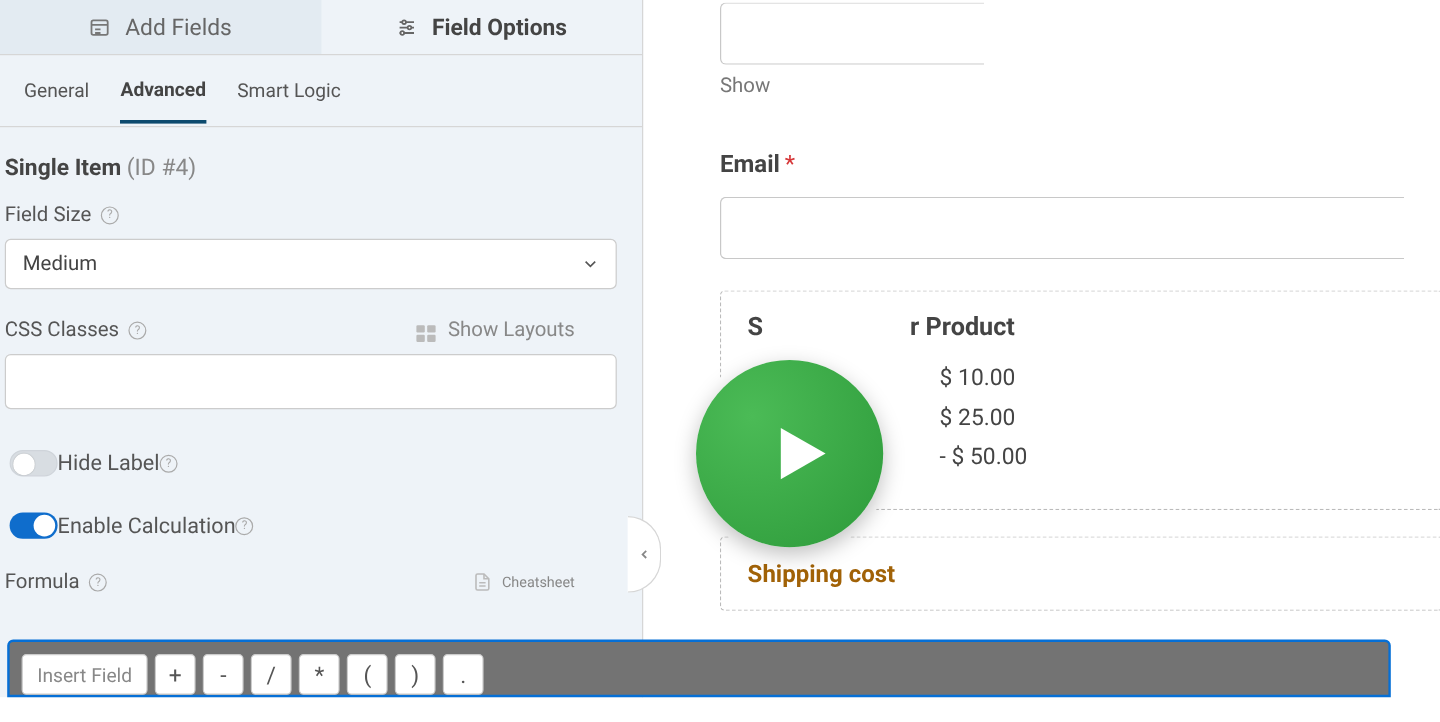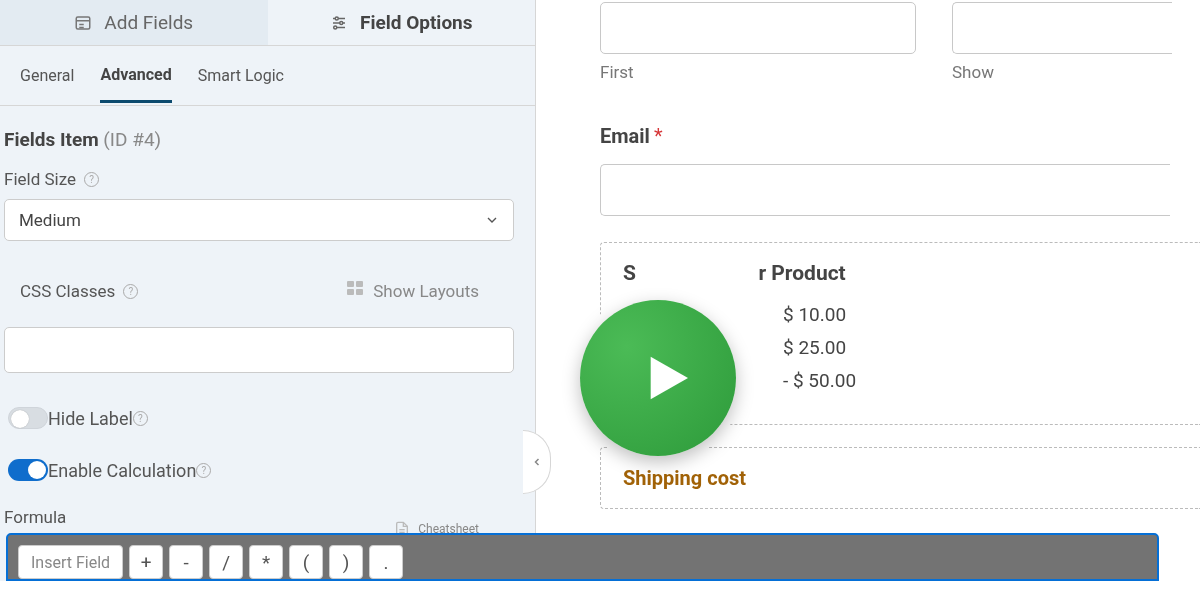--- a/index.html
+++ b/index.html
@@ -30,21 +30,21 @@
 
   .field-group { padding: 0 4px 24px 4px; }
   .field-label { display: flex; align-items: center; gap: 8px; font-size: 17px; color: #555; margin-bottom: 10px; }
   .help-ic { width: 15px; height: 15px; border: 1px solid #aaa; border-radius: 50%; display: inline-flex; align-items: center; justify-content: center; font-size: 10px; color: #aaa; }
 
   .select-box { position: relative; width: 510px; }
   .select-box select, .select-box .fake-select { width: 100%; height: 42px; border: 1px solid #ccc; border-radius: 5px; background: #fff; padding: 0 14px; font-size: 17px; color: #444; appearance: none; -webkit-appearance: none; display: flex; align-items: center; }
   .select-box .chev { position: absolute; right: 14px; top: 50%; transform: translateY(-50%); pointer-events: none; color: #555; }
 
   .row-between { display: flex; justify-content: space-between; align-items: center; }
-  .show-layouts { display: flex; align-items: flex-start; gap: 10px; color: #888; font-size: 17px; cursor: pointer; }
+  .show-layouts { display: flex; align-items: flex-end; gap: 10px; color: #888; font-size: 17px; cursor: pointer; }
   .grid-ic { width: 16px; height: 14px; display: grid; grid-template-columns: 1fr 1fr; grid-template-rows: 1fr 1fr; gap: 2px; }
   .grid-ic span { background: #bbb; display: block; border-radius: 1px; }
 
   .text-input { width: 510px; height: 46px; border: 1px solid #ccc; border-radius: 5px; background: #fff; padding: 0 14px; font-size: 17px; color: #444; }
 
   .toggle-row { display: flex; align-items: center; padding: 10px 6px 20px 8px; font-size: 18px; color: #555; }
   .toggle { width: 40px; height: 22px; border-radius: 11px; position: relative; cursor: pointer; }
   .toggle .knob { width: 18px; height: 18px; background: #fff; border-radius: 50%; position: absolute; top: 2px; }
   .toggle.off { background: #d8dde2; border: 1px solid #cfd4da; }
   .toggle.off .knob { left: 2px; box-shadow: 0 0 1px rgba(0,0,0,.3); }
@@ -119,21 +119,21 @@
 
     <div class="sub-tabs">
       <div class="sub-tab">General</div>
       <div class="sub-tab active">Advanced</div>
       <div class="sub-tab">Smart Logic</div>
     </div>
 
     <div class="content">
 
       <div class="section-header">
-        <span class="strong">Fields Item</span>
+        <span class="strong">Single Item</span>
         <span class="muted">(ID #4)</span>
       </div>
 
       <div class="field-group">
         <div class="field-label">
           <span>Field Size</span>
           <span class="help-ic">?</span>
         </div>
         <div class="select-box">
           <div class="fake-select">
@@ -142,21 +142,21 @@
           <span class="chev">
             <svg width="16" height="16" viewBox="0 0 24 24" fill="none" stroke="currentColor" stroke-width="2">
                 <polyline points="6 9 12 15 18 9"></polyline>
               </svg>
           </span>
         </div>
       </div>
 
       <div class="field-group">
         <div class="row-between" style="margin-bottom:10px;">
-          <div class="field-label" style="margin:16px;">
+          <div class="field-label" style="margin:0;">
             <span>CSS Classes</span>
             <span class="help-ic">?</span>
           </div>
           <div class="show-layouts" style="margin-right:52px;">
             <span class="grid-ic">
                 <span></span>
                 <span></span>
                 <span></span>
                 <span></span>
               </span>
@@ -176,21 +176,21 @@
 
       <div class="toggle-row" style="padding-bottom:26px;">
         <div class="toggle on">
             <div class="knob"></div>
           </div>
         <span>Enable Calculation</span>
         <span class="help-ic">?</span>
       </div>
 
       <div class="formula-row">
-        <div class="field-label" style="margin:0;flex-direction:column;">
+        <div class="field-label" style="margin:0;">
           <span>Formula</span>
           <span class="help-ic">?</span>
         </div>
         <div class="cheatsheet" style="margin-right:52px;">
           <span class="doc-ic">
             <svg width="16" height="18" viewBox="0 0 24 24" fill="none" stroke="currentColor" stroke-width="2">
                 <path d="M14 2H6a2 2 0 0 0-2 2v16a2 2 0 0 0 2 2h12a2 2 0 0 0 2-2V8z"></path>
                 <polyline points="14 2 14 8 20 8"></polyline>
                 <line x1="8" y1="13" x2="16" y2="13"></line>
                 <line x1="8" y1="17" x2="16" y2="17"></line>
@@ -219,24 +219,20 @@
           <polyline points="15 18 9 12 15 6"></polyline>
         </svg>
     </div>
 
   </div>
 
   <div class="preview">
 
     <div class="form-row">
       <div class="form-col">
-        <div class="prev-input"></div>
-        <div class="sub-label">First</div>
-      </div>
-      <div class="form-col">
         <div class="prev-input" style="width:220px;border-right:none;border-radius:5px 0 0 5px;"></div>
         <div class="sub-label">Show</div>
       </div>
     </div>
 
     <div class="prev-label">
       <span>Email</span><span class="req">*</span>
     </div>
     <div class="prev-input" style="width:570px;border-right:none;border-radius:5px 0 0 5px;"></div>
 

